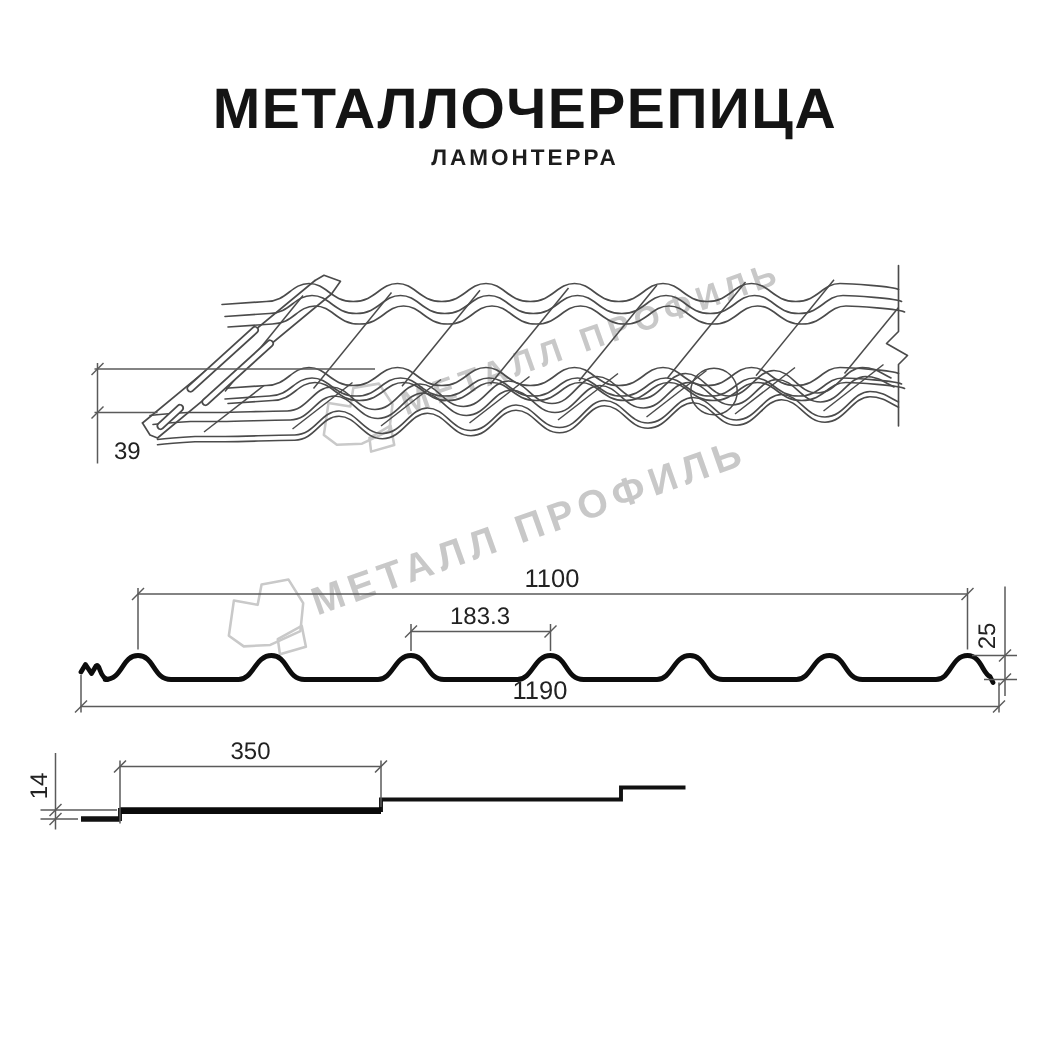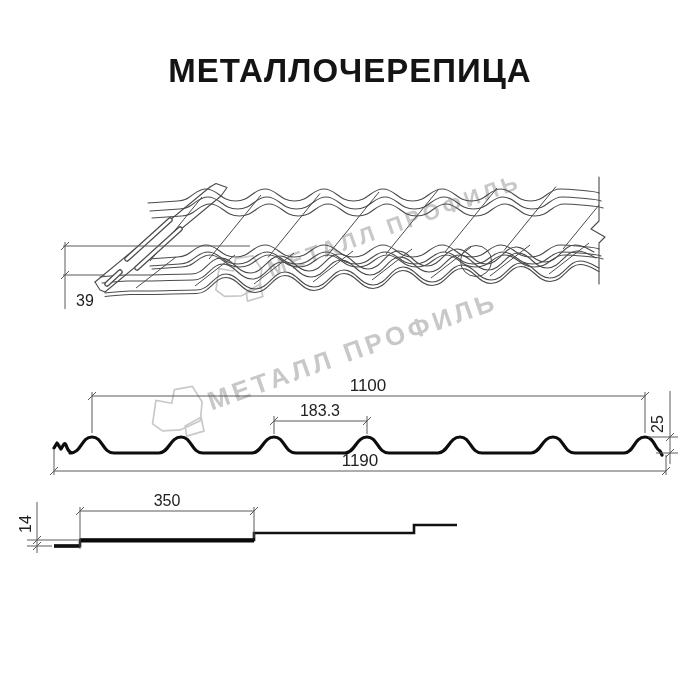--- a/index.html
+++ b/index.html
@@ -1,19 +1,19 @@
 <!DOCTYPE html>
 <html><head>
 <meta charset="utf-8">
 <style>
   html,body{margin:0;padding:0;background:#ffffff;}
   .page{position:relative;width:700px;height:700px;background:#ffffff;overflow:hidden;
         font-family:"Liberation Sans", sans-serif;}
   .title{position:absolute;top:52px;left:0;width:700px;text-align:center;
-         font-size:33px;font-weight:800;letter-spacing:1px;color:#141414;}
+         font-size:38px;font-weight:800;letter-spacing:1px;color:#141414;}
   .subtitle{position:absolute;top:97px;left:0;width:700px;text-align:center;
          font-size:15px;font-weight:600;letter-spacing:2px;color:#1d1d1d;}
   svg{position:absolute;top:0;left:0;}
   .ln{stroke:#4b4b4b;stroke-width:1.1;fill:none;stroke-linecap:round;stroke-linejoin:round;}
   .lnt{stroke:#4b4b4b;stroke-width:1;fill:none;}
   .dim{stroke:#5a5a5a;stroke-width:1;fill:none;}
   .thk{stroke:#0d0d0d;stroke-width:3.2;fill:none;stroke-linecap:round;stroke-linejoin:round;}
   .stp{stroke:#111;stroke-width:2.6;fill:none;stroke-linejoin:miter;}
   .stpA{stroke:#111;stroke-width:3.6;fill:none;}
   .stpB{stroke:#0a0a0a;stroke-width:4.4;fill:none;}
@@ -24,20 +24,21 @@
   .dtx17{font-size:17px;fill:#222;}
   .slotO{stroke:#4b4b4b;stroke-width:5.5;stroke-linecap:round;fill:none;}
   .slotI{stroke:#ffffff;stroke-width:3;stroke-linecap:round;fill:none;}
 </style>
 </head>
 <body>
 
 <div class="page">
 
   <div class="title">МЕТАЛЛОЧЕРЕПИЦА</div>
+  <div class="subtitle">ЛАМОНТЕРРА</div>
 
   <svg width="700" height="700" viewBox="0 0 700 700">
 
     <g transform="translate(206,268) rotate(-19.5)">
       <g>
         <path class="wm" d="M2,24 L12,5 L25,12 L31,1 L48,4 L52,20 L44,36 L24,38 L8,33 Z"></path>
         <path class="wm" d="M30,36 L46,33 L44,46 L28,45 Z"></path>
       </g>
       <text class="wmtA" x="58" y="30">МЕТАЛЛ ПРОФИЛЬ</text>
     </g>

